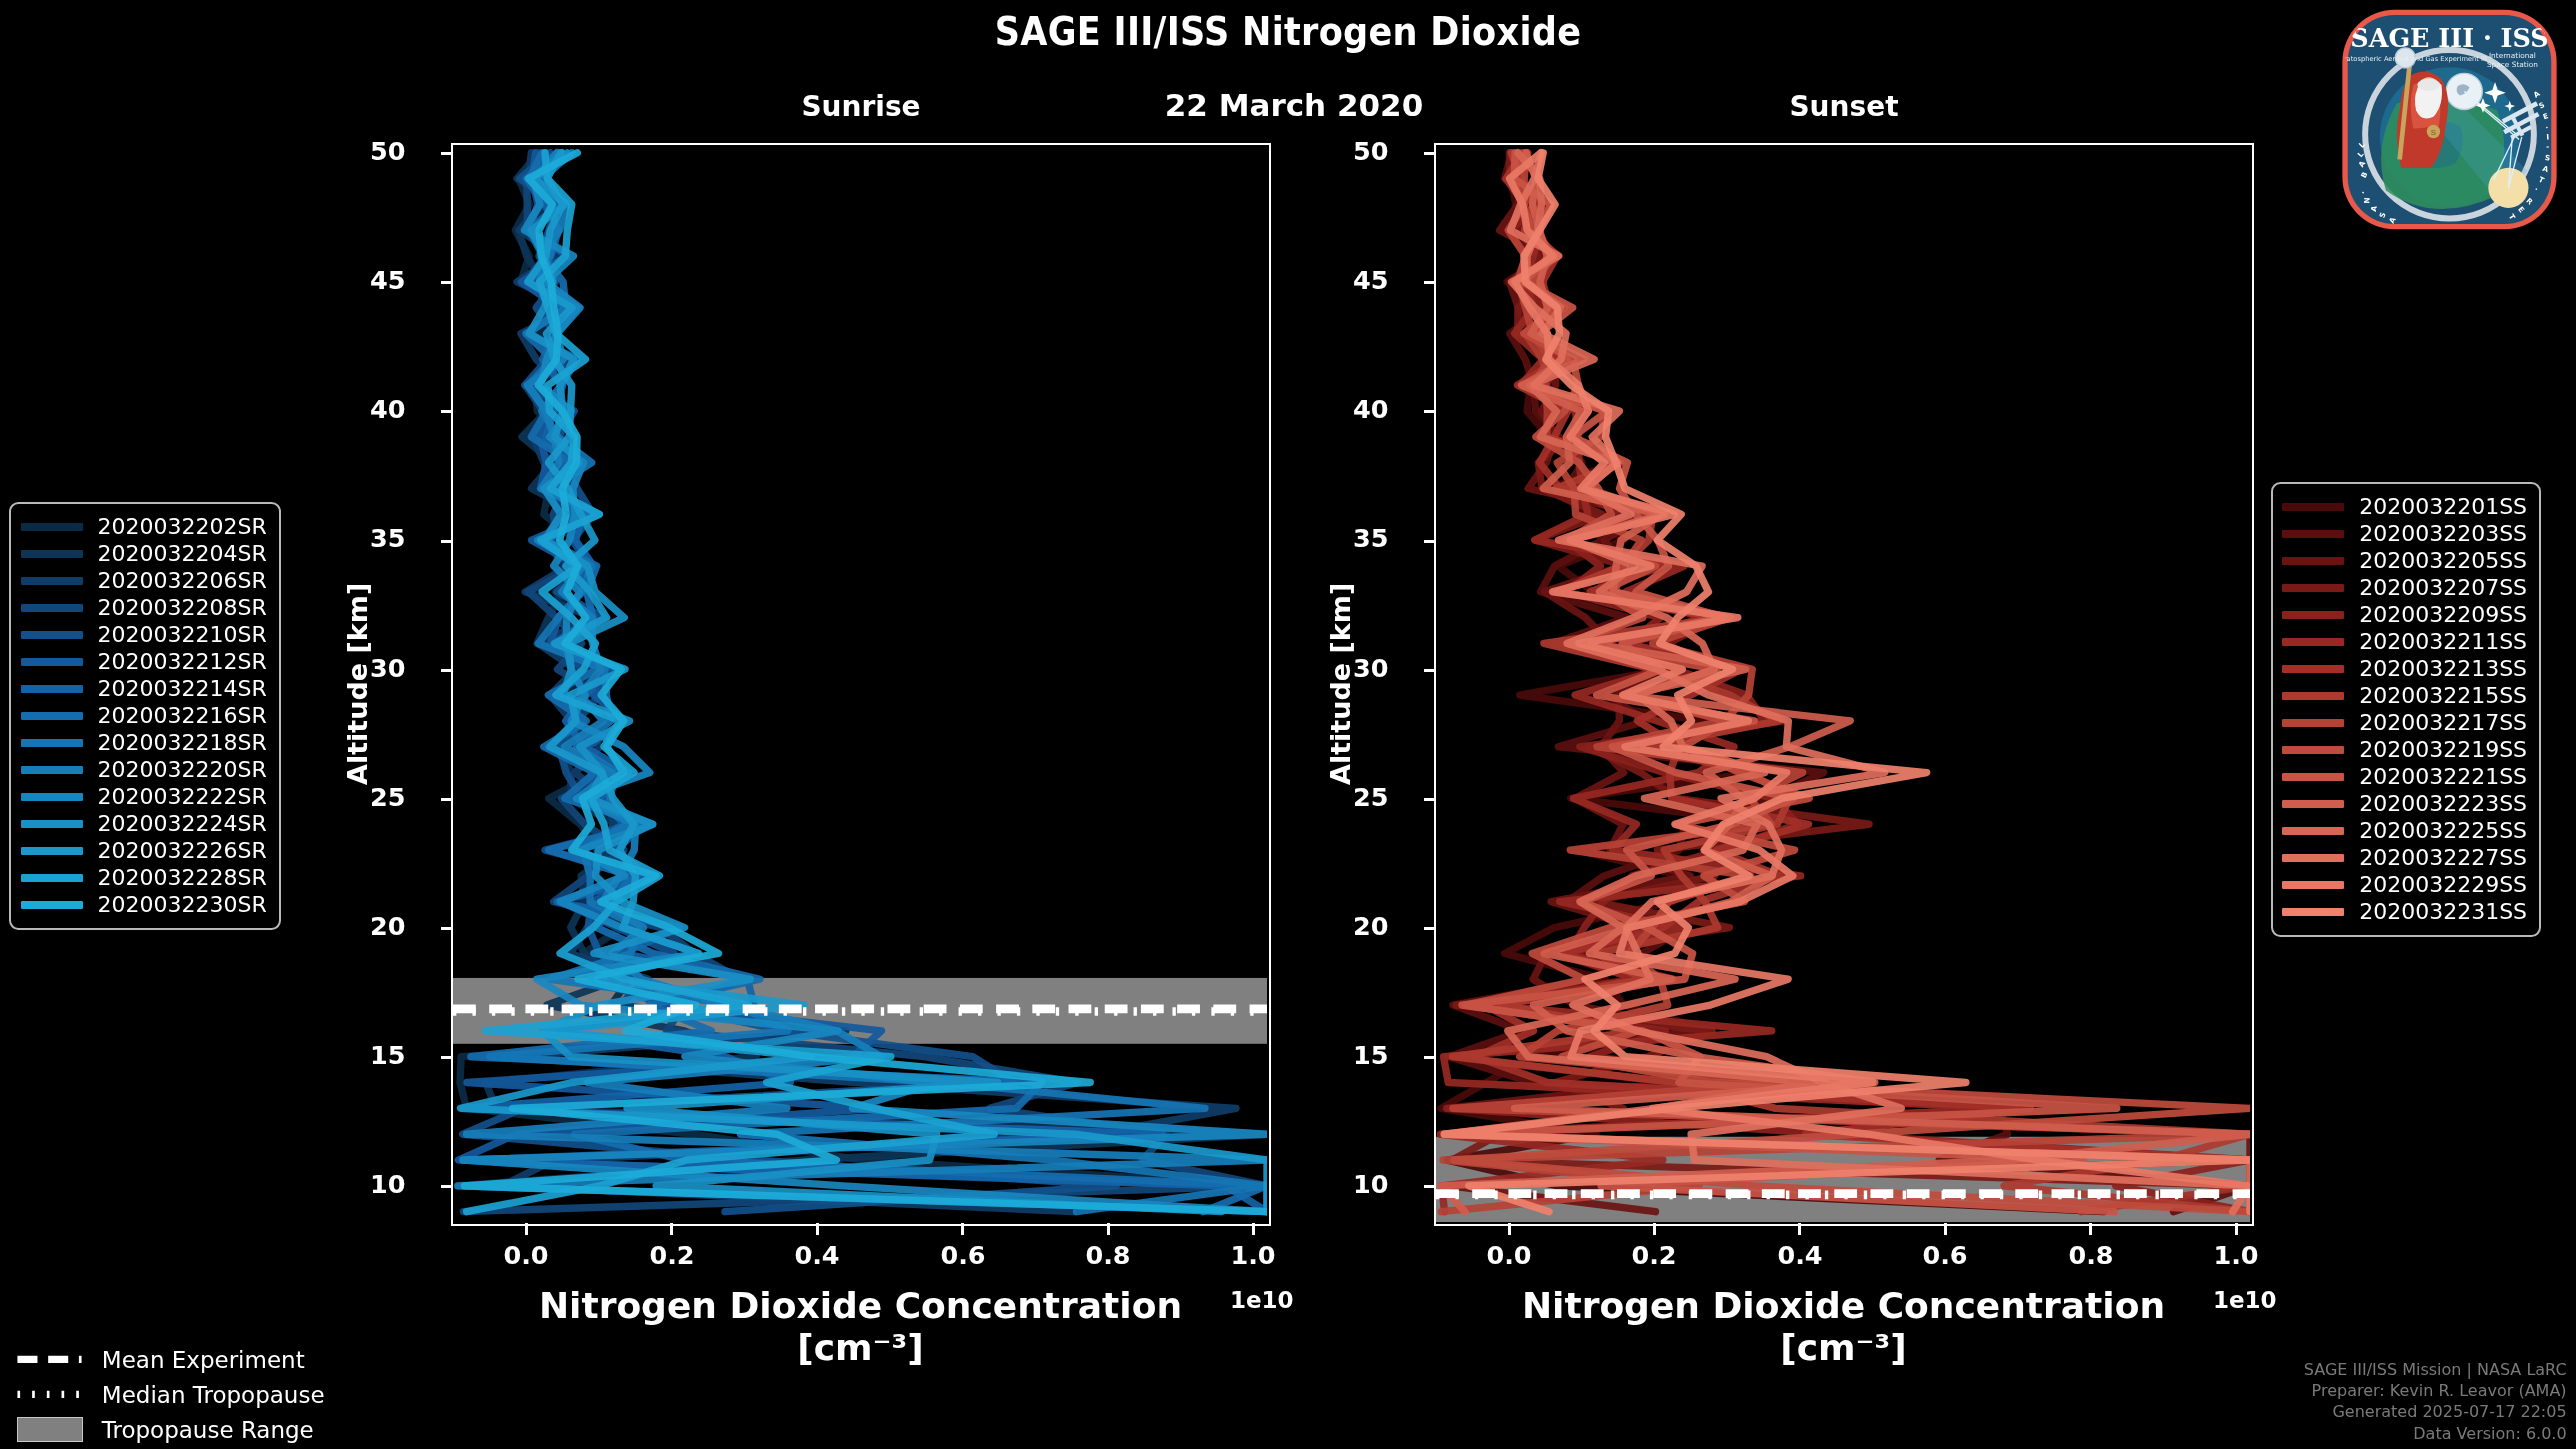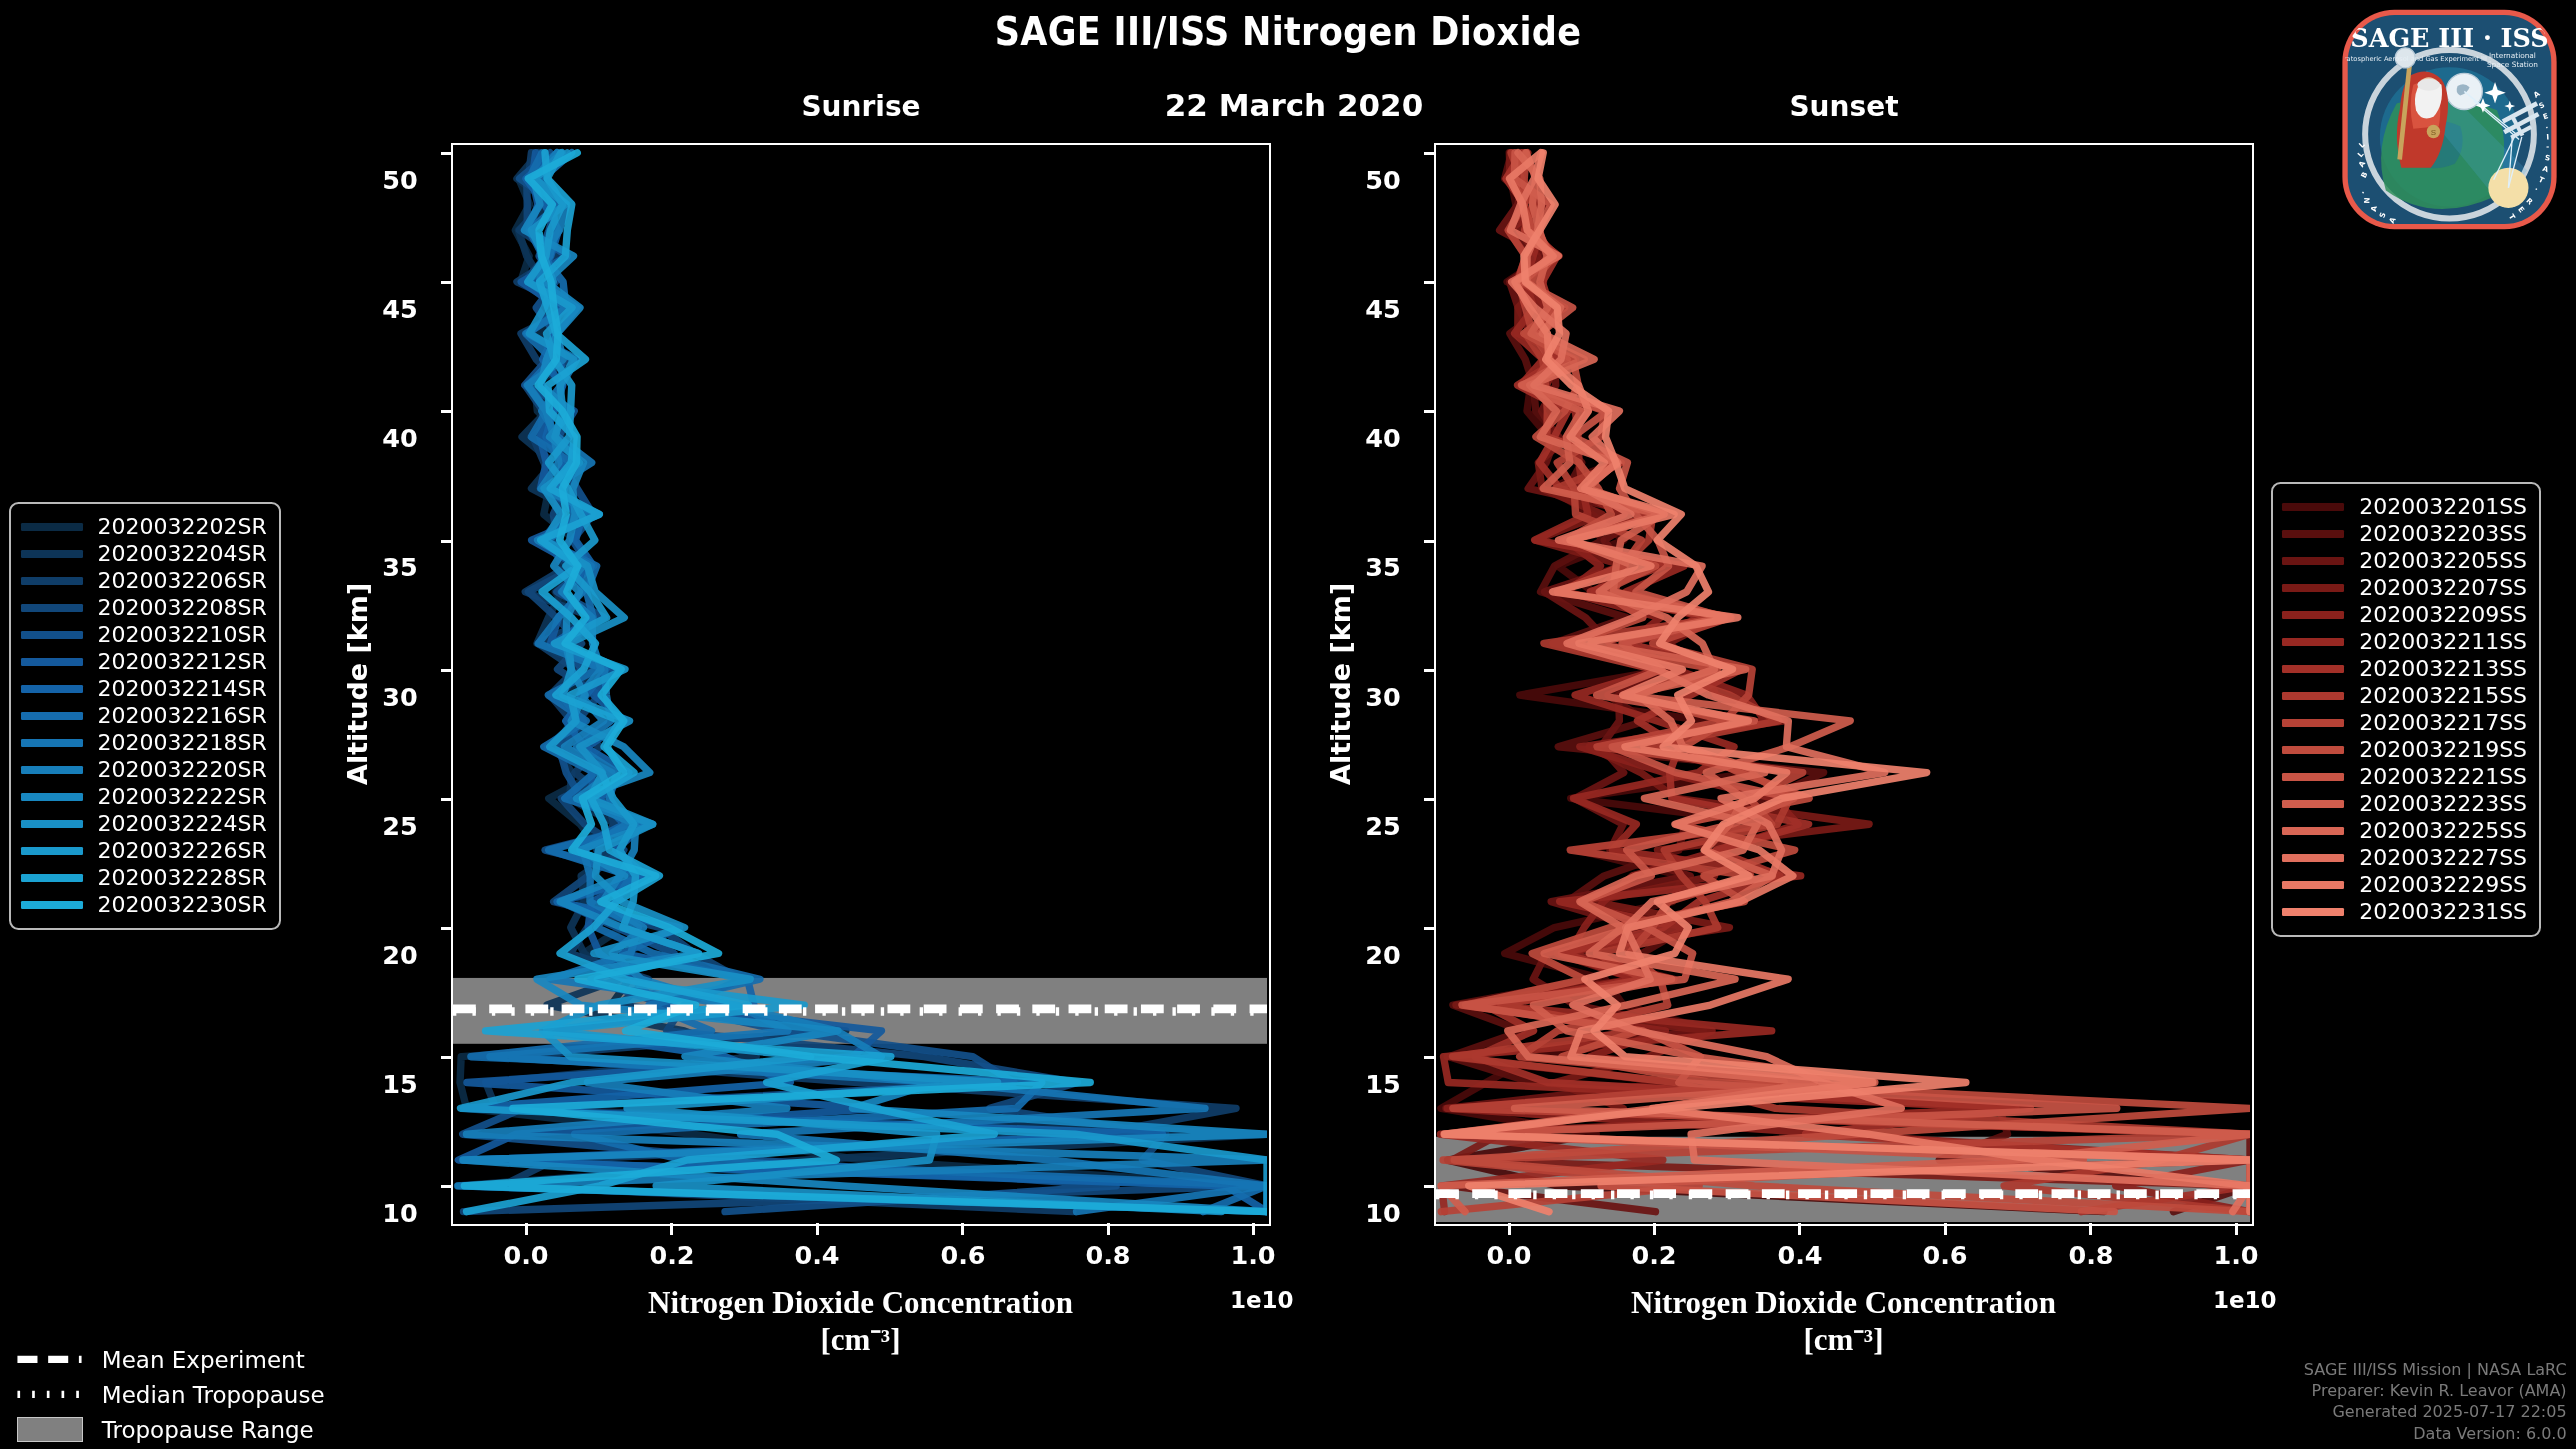--- a/index.html
+++ b/index.html
@@ -9,24 +9,24 @@
   #title{left:0;right:0;top:9.4px;text-align:center;font-size:39px;font-weight:bold;
          font-family:"DejaVu Sans Condensed","DejaVu Sans",sans-serif;letter-spacing:0.3px;}
   #date-sub{left:0;right:0;top:87px;text-align:center;font-size:31px;font-weight:bold;padding-left:12px;}
   .panel-sub{top:90px;text-align:center;font-size:28px;font-weight:bold;}
   #sub-sunrise{left:451px;width:820px;}
   #sub-sunset{left:1434px;width:820px;}
   .plot-frame{border:2.7px solid #fff;box-sizing:border-box;background:#000;}
   #plot-left{left:451px;top:143px;width:820px;height:1083px;}
   #plot-right{left:1434px;top:143px;width:820px;height:1083px;}
   .ylab{font-size:27px;font-weight:bold;transform:rotate(-90deg);transform-origin:0 0;white-space:nowrap;}
-  .ytick{font-size:25.5px;font-weight:bold;text-align:center;width:60px;margin-top:29px;}
+  .ytick{font-size:25.5px;font-weight:bold;text-align:left;width:60px;}
   .xtick{font-size:25.5px;font-weight:bold;text-align:center;width:94px;}
   .tickmark{background:#fff;}
-  .xlab{font-size:31px;font-weight:bold;text-align:center;line-height:1.18;font-family:Liberation Serif, serif;}
+  .xlab{font-size:36px;font-weight:bold;text-align:center;line-height:1.18;}
   .offset-txt{font-size:23px;font-weight:bold;}
   .legend-box{border:2px solid #b9b9b9;border-radius:9.4px;background:#000;
               padding:9.4px 12px 9.4px 9.4px;}
   .legend-row{display:flex;align-items:center;height:27px;}
   .legend-swatch{width:62px;height:7.4px;border-radius:1.3px;margin-right:14.8px;flex:none;}
   .legend-text{font-size:22px;white-space:nowrap;font-family:"DejaVu Sans","Liberation Sans",sans-serif;}
   #trop-legend{left:12px;top:1342px;}
   .trop-row{display:flex;align-items:center;height:35px;}
   .trop-key{width:75px;margin-right:14.8px;flex:none;display:flex;align-items:center;justify-content:center;}
   .trop-text{font-size:23px;white-space:nowrap;}

